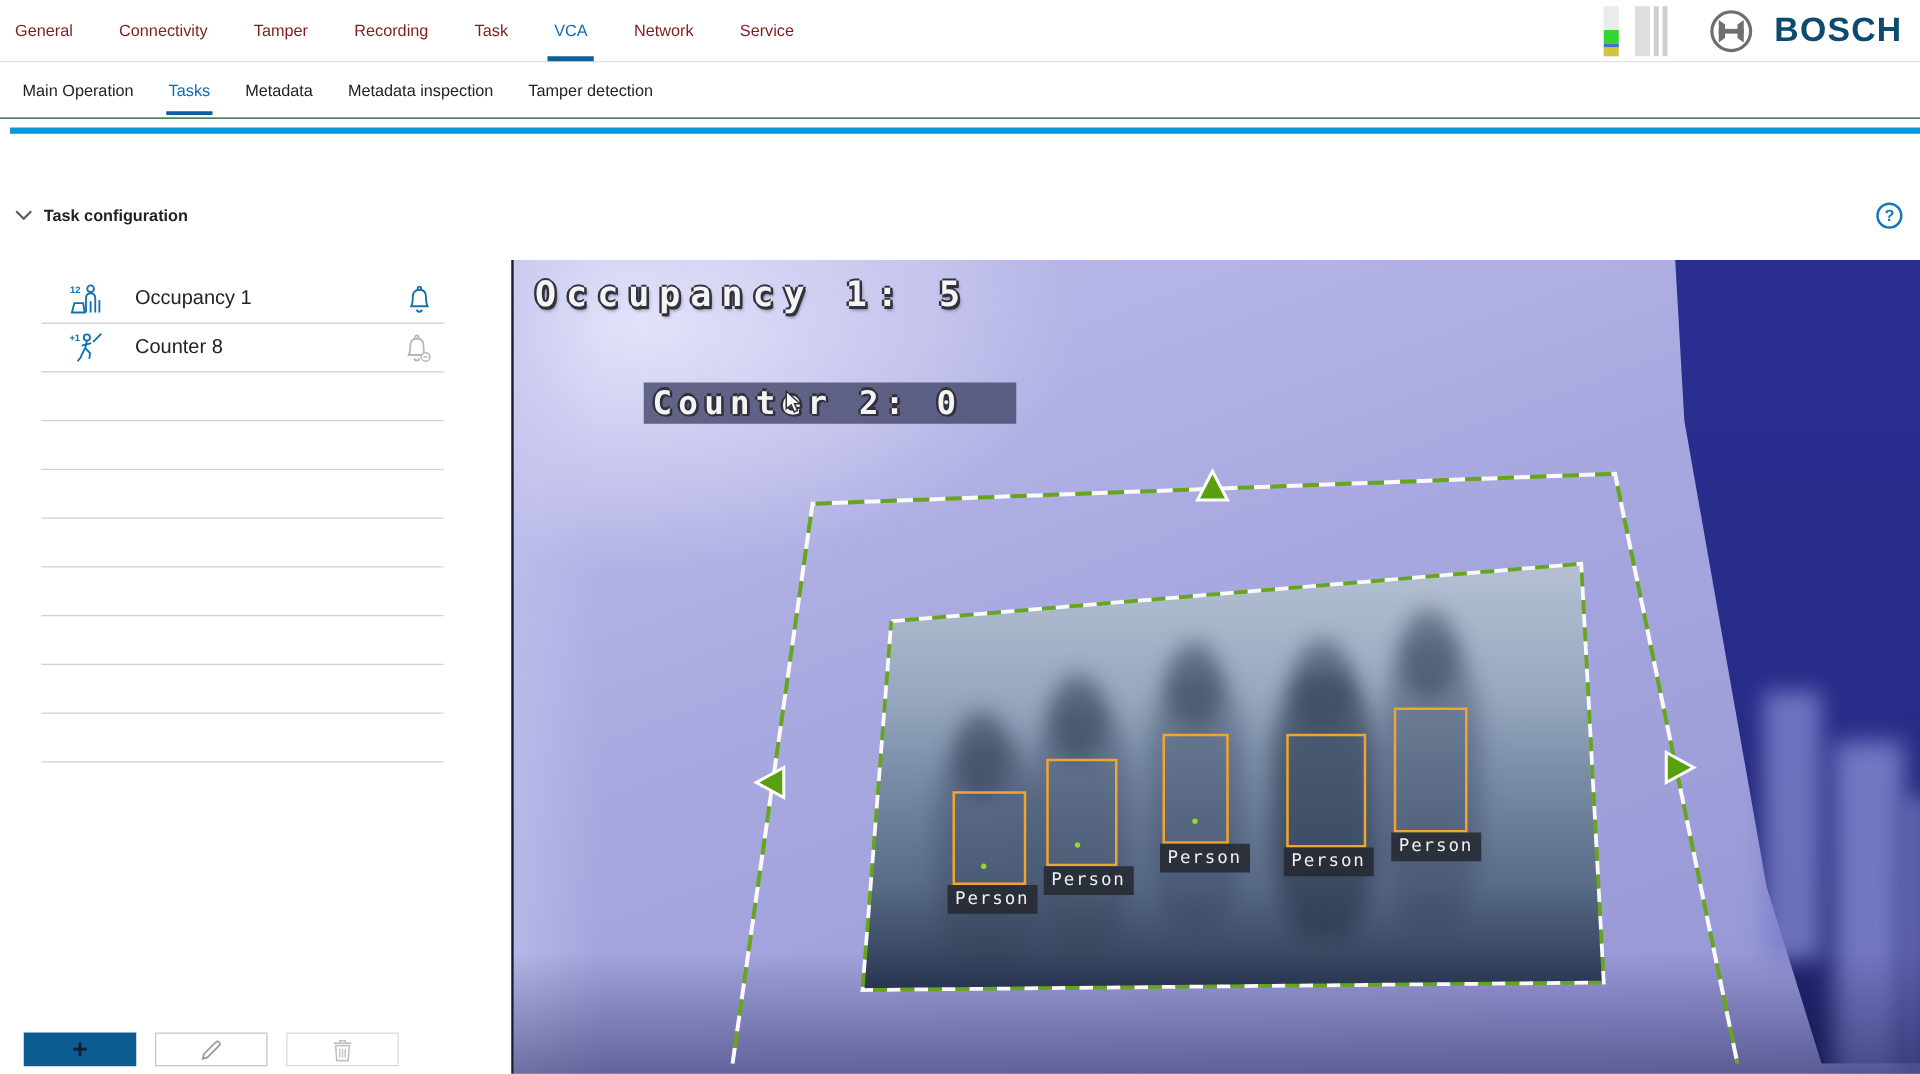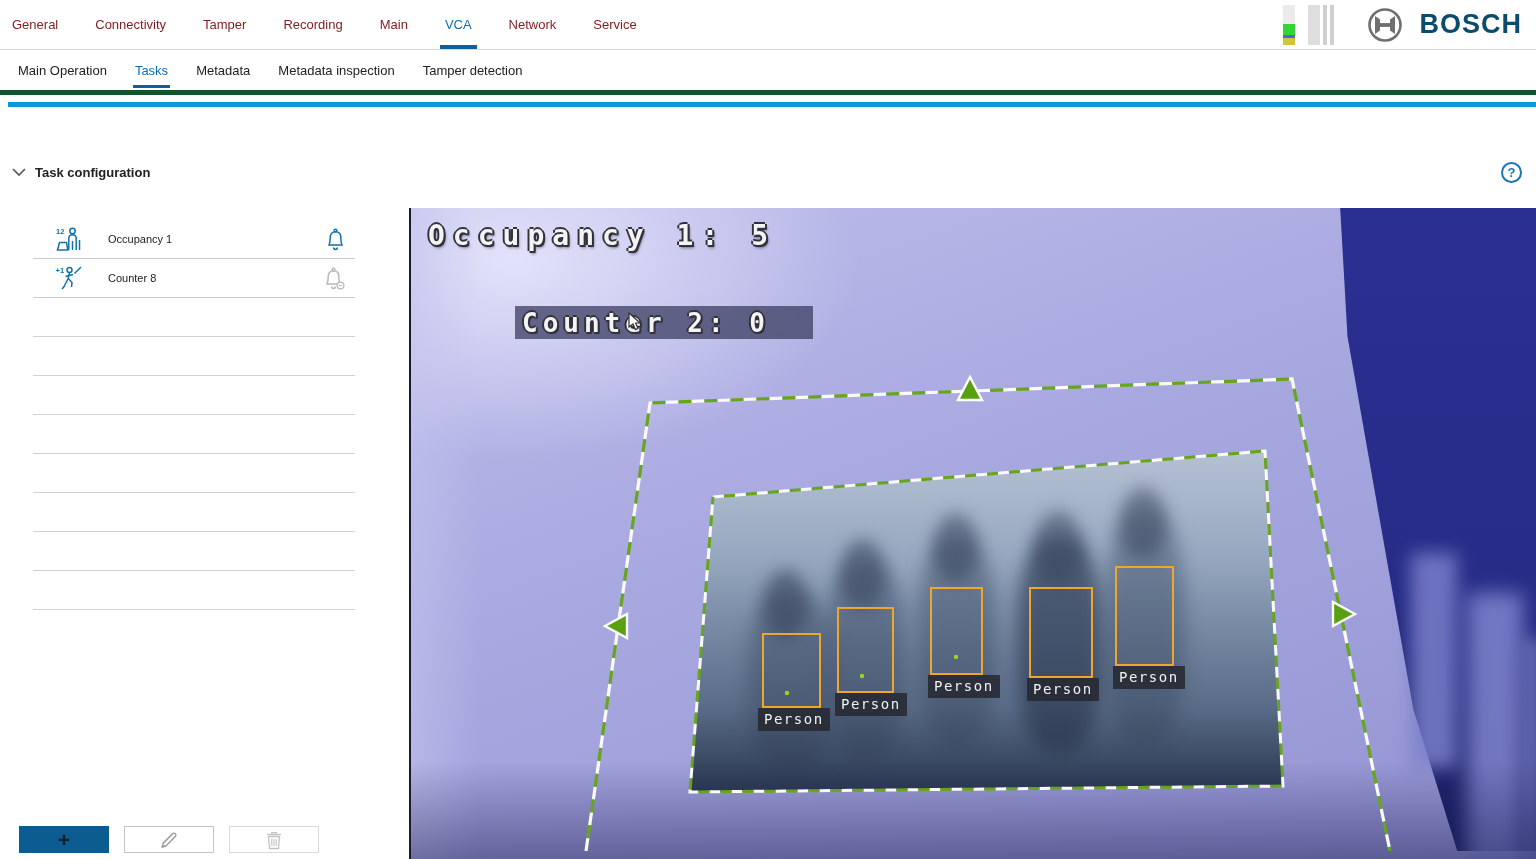--- a/index.html
+++ b/index.html
@@ -17,40 +17,40 @@
   .gauge .seg-green { height:11px; background:#35d435; }
   .gauge .seg-blue  { height:3px;  background:#3f6cd8; }
   .gauge .seg-yellow{ height:7px;  background:#d2c53c; }
   .graybars { display:flex; gap:3px; margin-right:32px; }
   .graybars .b1 { width:12px; height:40px; background:#dedede; }
   .graybars .b2, .graybars .b3 { width:4px; height:40px; background:#cfcfcf; }
   .logo { display:flex; align-items:center; gap:15px; }
   .brand { font-size:27px; font-weight:bold; color:#0c4a6e; letter-spacing:1px; }
 
   
-  .subnav { height:45px; display:flex; align-items:stretch; padding-left:18px; border-bottom:5px solid #14532d; background:#fff; }
+  .subnav { height:45px; display:flex; align-items:stretch; padding-left:18px; border-bottom:1px solid #14532d; background:#fff; }
   .sub-tab { position:relative; display:flex; align-items:center; font-size:13px; margin-right:28px; cursor:pointer; white-space:nowrap; }
   .sub-tab.active { color:#0d6db0; }
   .sub-tab.active::after { content:""; position:absolute; left:-2px; right:-2px; bottom:2px; height:3px; background:#0d5f9e; }
   .blue-bar { height:5px; background:#0a98d8; margin:7px 0 0 8px; }
 
   
   .section-header { display:flex; align-items:center; padding:14px 14px 0 12px; height:34px;margin-top:41px; }
   .collapse-chev { margin-right:9px; display:flex; }
   .section-title { font-size:13px; font-weight:bold; }
   .help { margin-left:auto; width:21px; height:21px; border:2px solid #1477b8; border-radius:50%; color:#1477b8; font-size:13px; font-weight:bold; display:flex; align-items:center; justify-content:center; cursor:pointer; }
 
   .content { position:relative; height:716px; }
 
   
   .task-panel { position:absolute; left:33px; top:38px; width:322px; }
   .trow { height:39px; border-bottom:1px solid #cccccc; display:flex; align-items:center; }
   .trow.empty { border-bottom:1px solid #d2d2d2; }
   .ticon { width:30px; height:28px; margin-left:22px; flex:0 0 auto; }
-  .tlabel { margin-left:23px; font-size:11px; }
+  .tlabel { margin-left:23px; font-size:16px; }
   .bell { margin-left:auto; margin-right:9px; display:flex; cursor:pointer; }
   .task-buttons { position:absolute; left:19px; top:644px; display:flex; gap:15px; }
   .btn { width:90px; height:27px; display:flex; align-items:center; justify-content:center; cursor:pointer; }
   .btn-add { background:#0c5c92; color:#0a2030; font-size:21px; font-weight:bold; line-height:27px; }
   .btn-edit { background:#fff; border:1px solid #c6c6c6; }
   .btn-del { background:#fff; border:1px solid #dadada; }
 
   
   .video-wrap { position:absolute; left:381px; top:26px; width:1139px; }
   .video { position:relative; width:1139px; height:753px; overflow:hidden; background:linear-gradient(160deg,#bdbdea 0%,#a9a9e1 38%,#9d9dd9 68%,#8f8fd0 100%); border-left:2px solid #1a1a30;margin-left:28px; }
@@ -92,21 +92,21 @@
 </style>
 </head>
 <body>
 
 <header class="topbar">
   <nav class="main-tabs">
     <div class="tab">General</div>
     <div class="tab">Connectivity</div>
     <div class="tab">Tamper</div>
     <div class="tab">Recording</div>
-    <div class="tab">Main</div>
+    <div class="tab">Task</div>
     <div class="tab active">VCA</div>
     <div class="tab">Network</div>
     <div class="tab">Service</div>
   </nav>
   <div class="topbar-right">
     <div class="gauge">
       <div class="seg-space"></div>
         <div class="seg-green"></div>
         <div class="seg-blue"></div>
         <div class="seg-yellow"></div>

